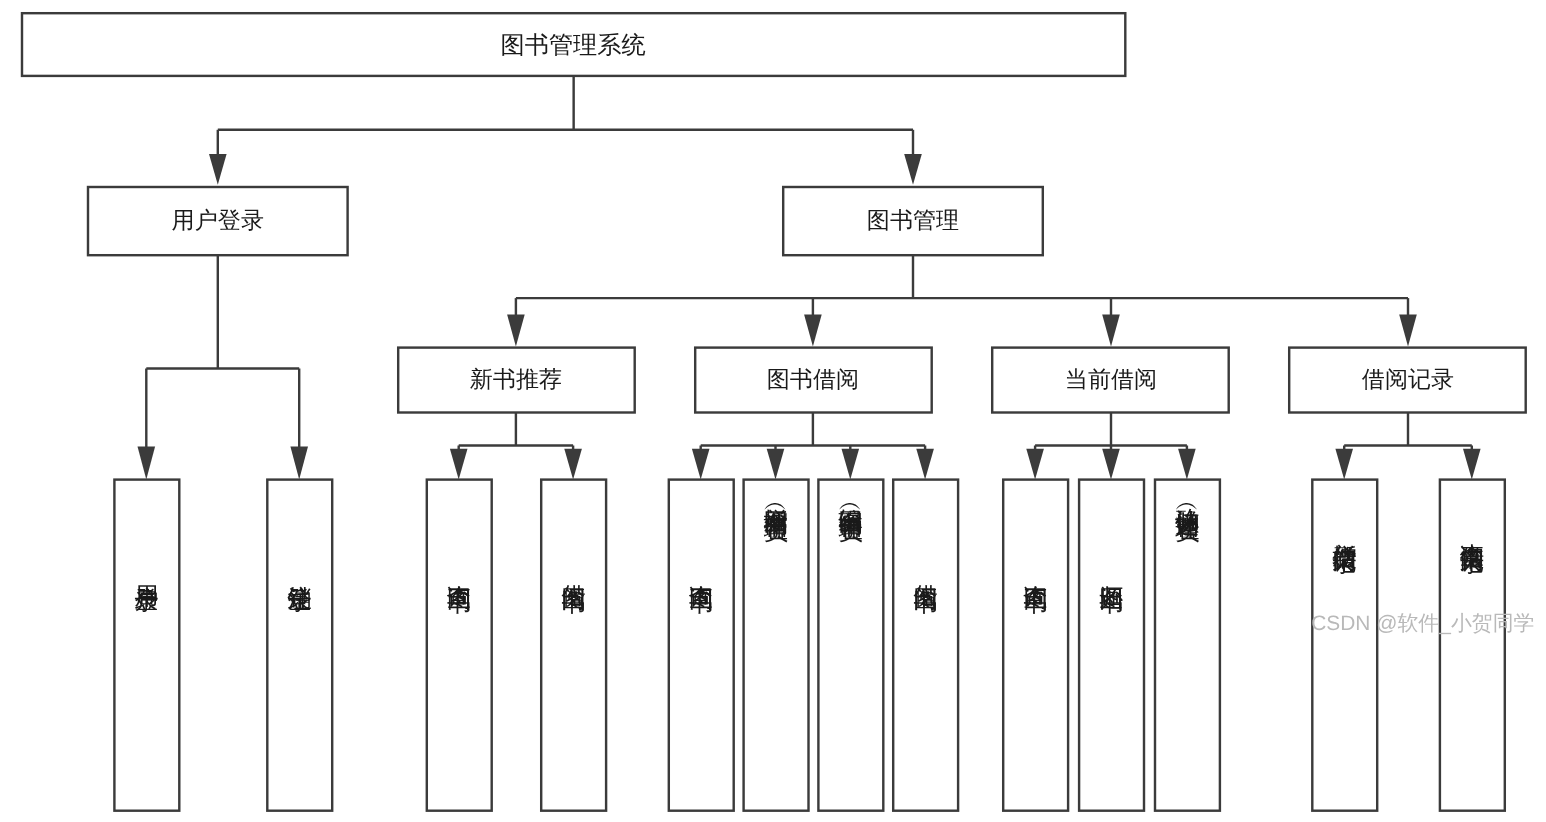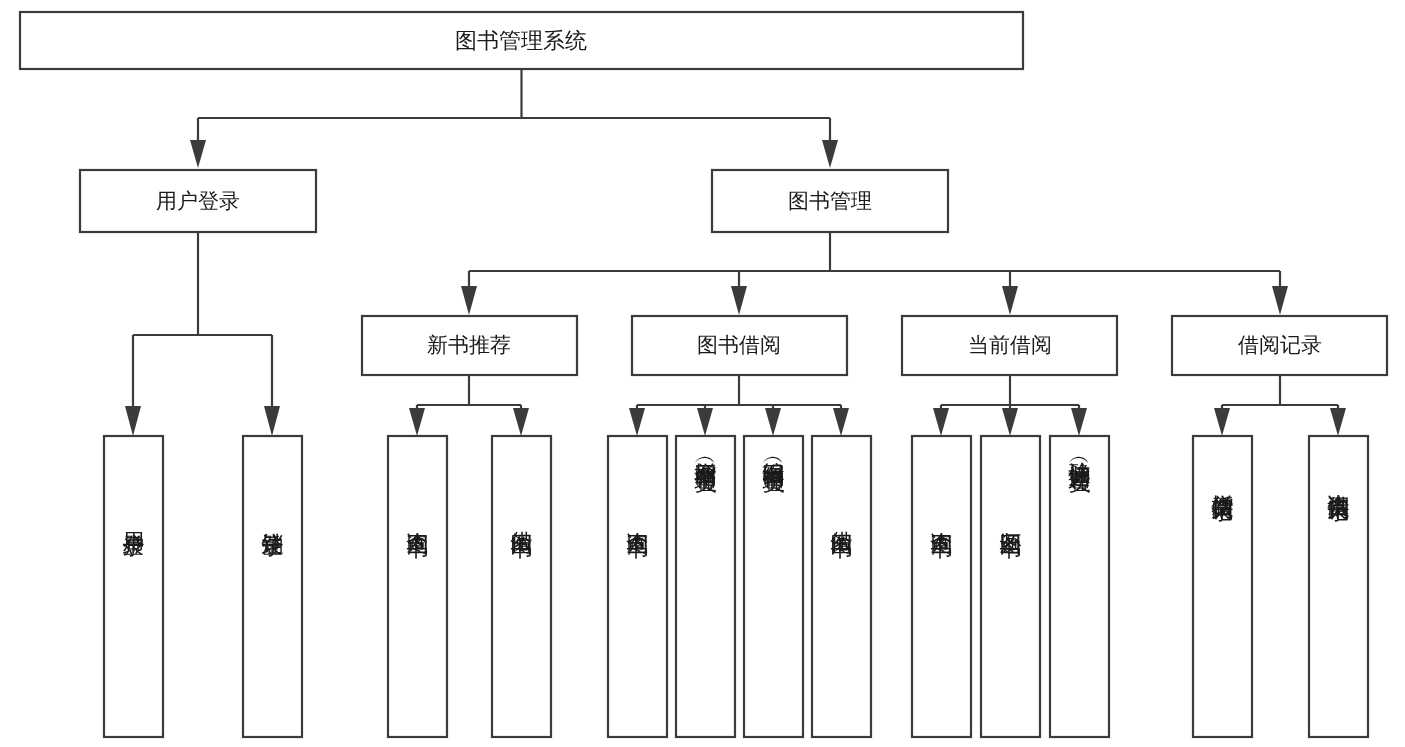--- a/index.html
+++ b/index.html
@@ -252,13 +252,14 @@
     <span class="leaf-label" style="margin-top:8px;">确认归还（管理员）</span>
   </div>
 
   <div class="leaf-label-wrap" style="left:1193px; top:436px; width:59px; height:301px;">
     <span class="leaf-label" style="margin-top:40px;">新增借阅记录</span>
   </div>
   <div class="leaf-label-wrap" style="left:1309px; top:436px; width:59px; height:301px;">
     <span class="leaf-label" style="margin-top:40px;">查询借阅记录</span>
   </div>
 
+  <div class="watermark">CSDN @软件_小贺同学</div>
 </div>
 
 </body></html>

